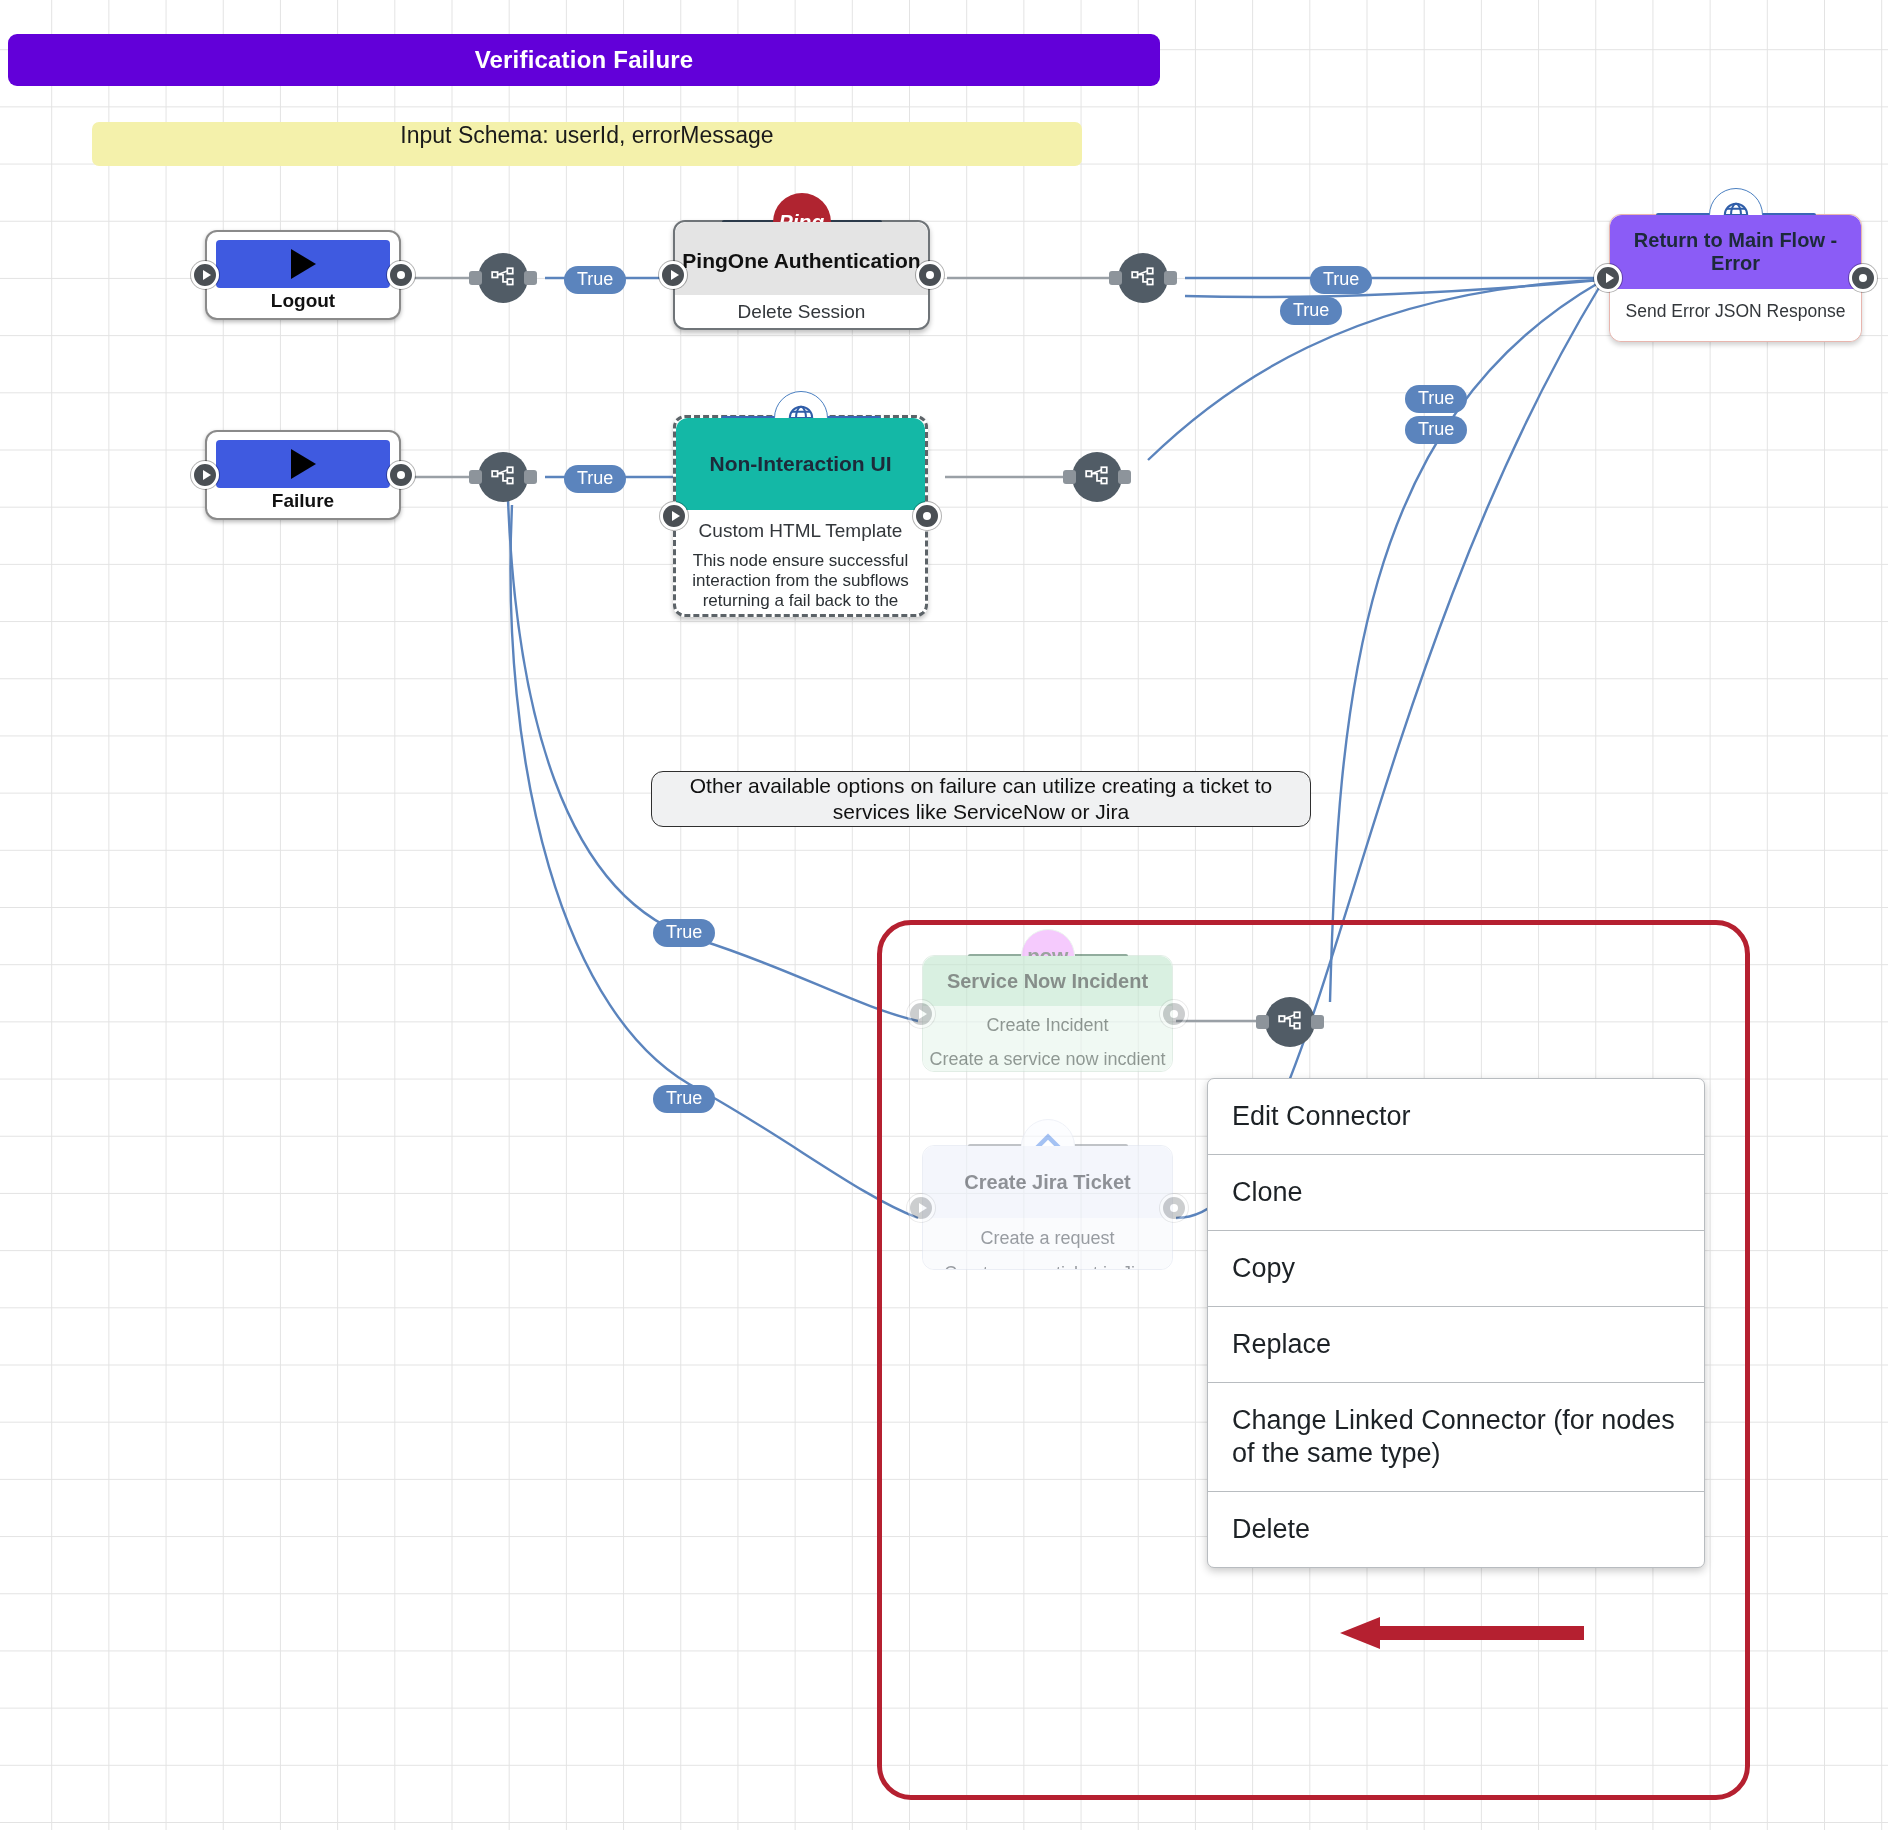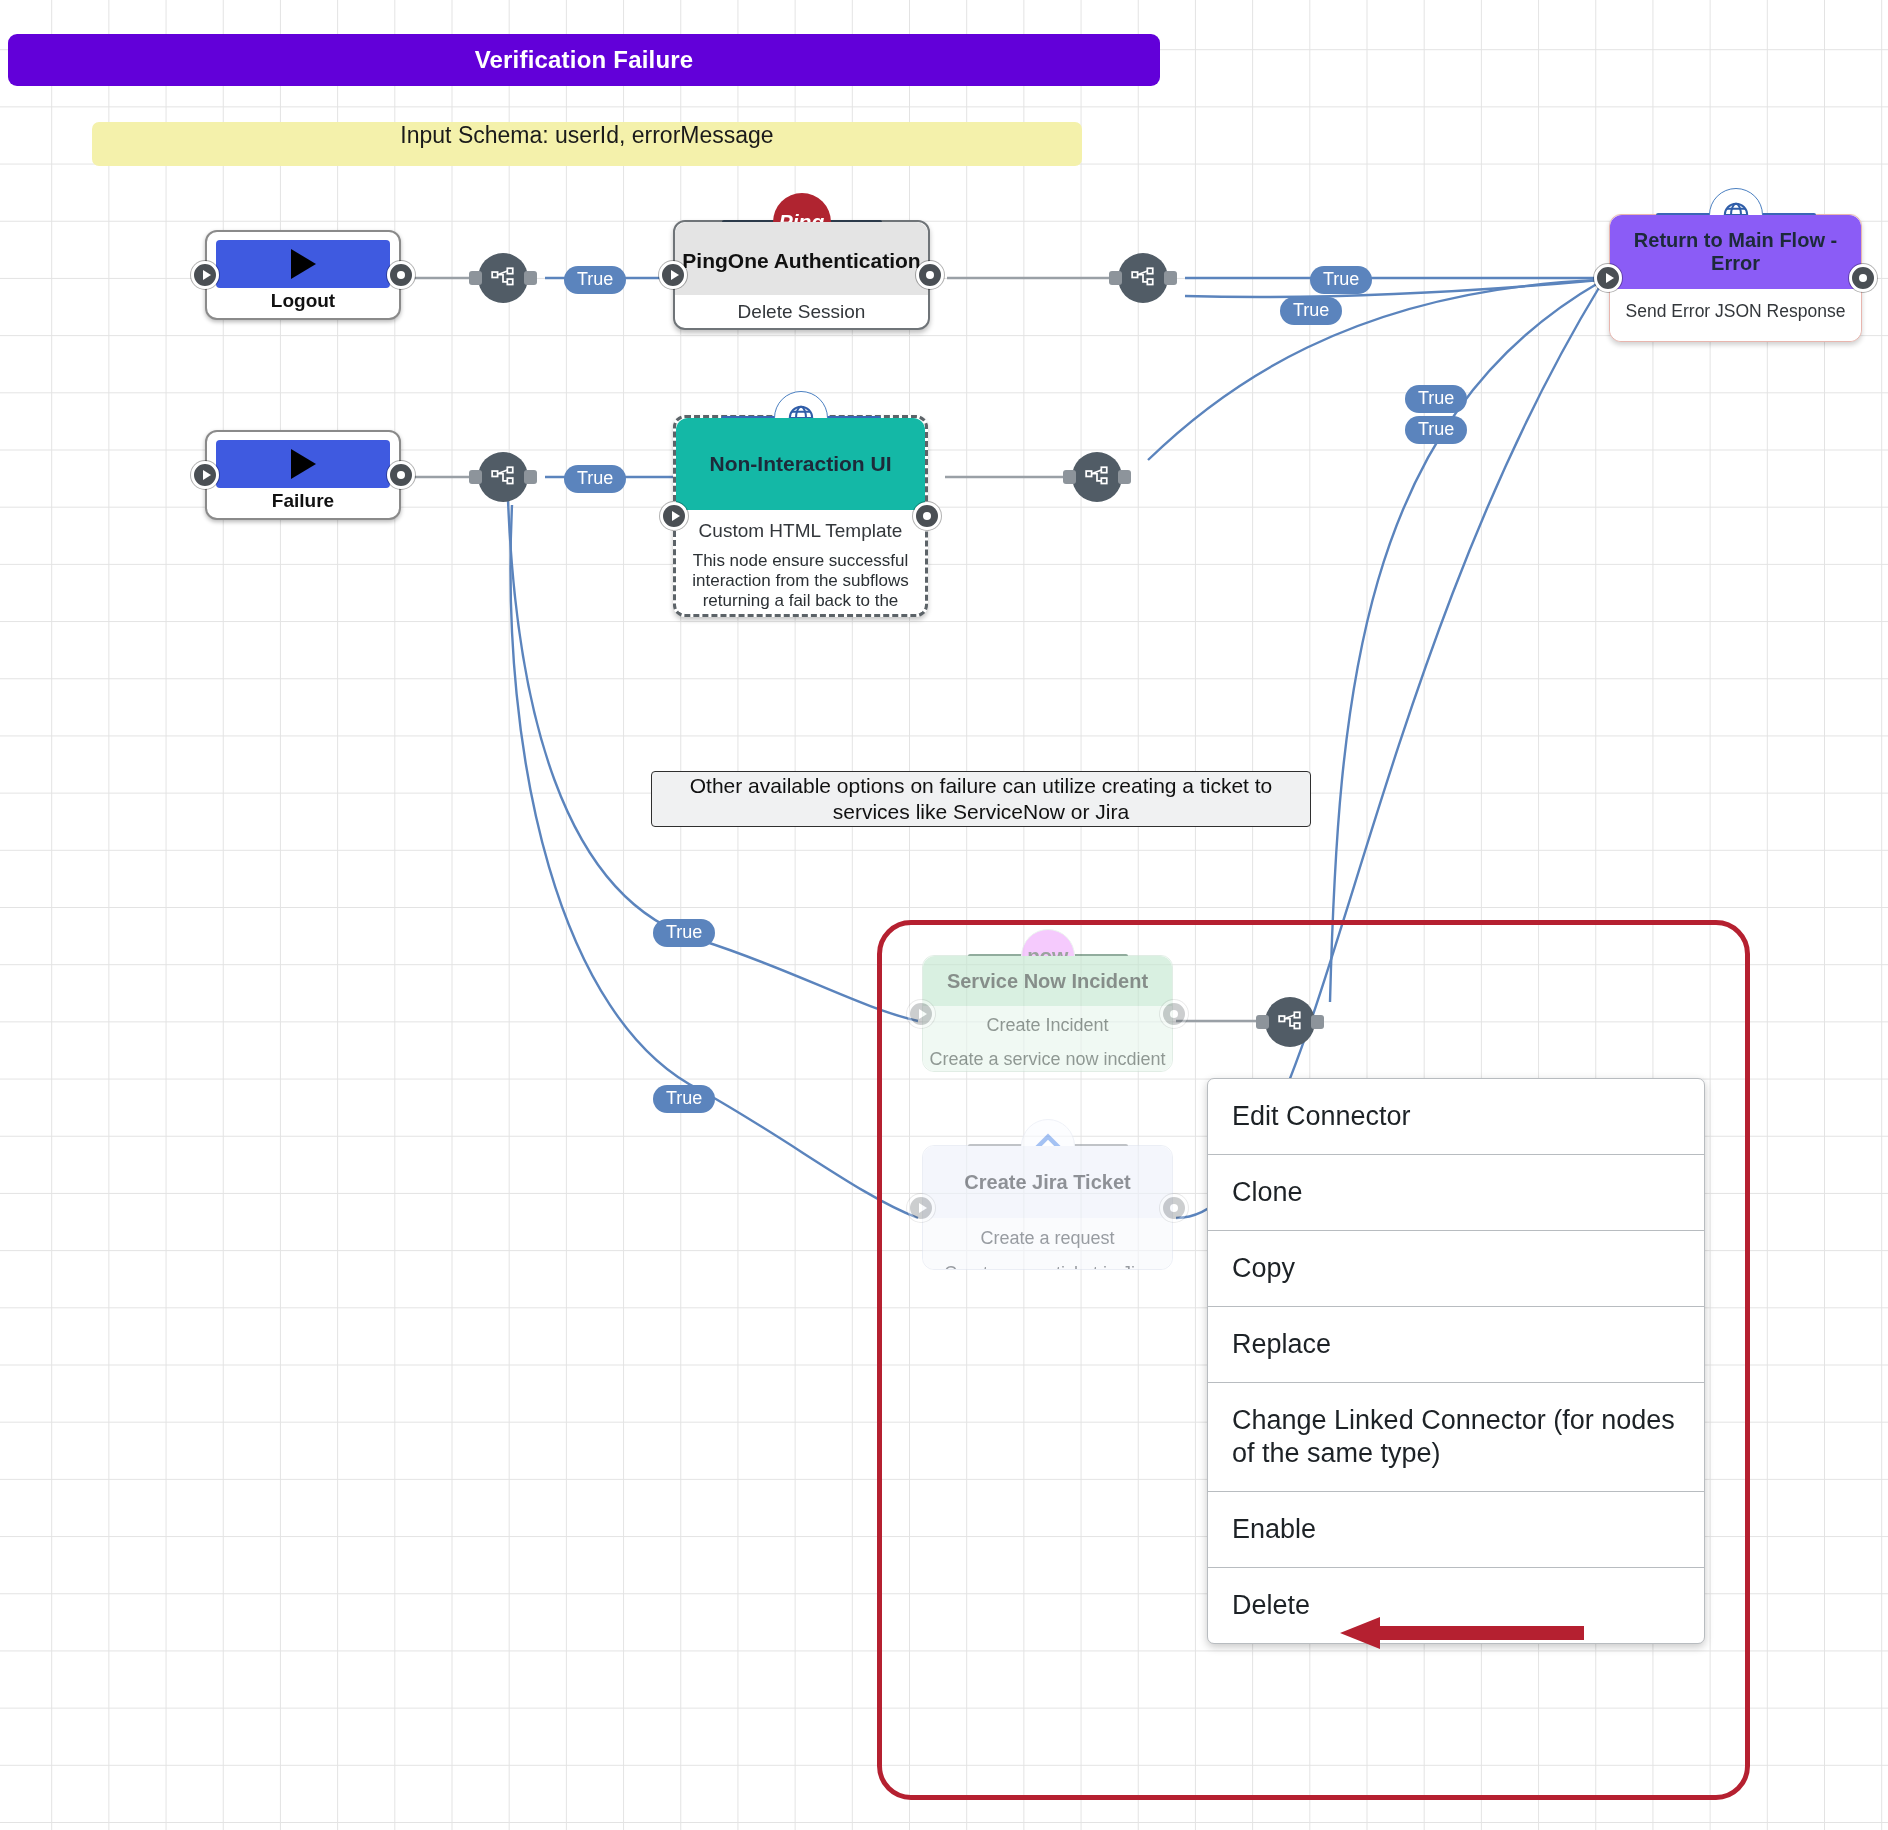--- a/index.html
+++ b/index.html
@@ -65,21 +65,21 @@
 
   
   .note-grey {
     position: absolute;
     left: 651px;
     top: 771px;
     width: 660px;
     height: 56px;
     background: #f0f1f2;
     border: 1.6px solid #2f2f2f;
-    border-radius: 4px;
+    border-radius: 12px;
     color: #111;
     font-size: 21px;
     line-height: 26px;
     display: flex;
     align-items: center;
     justify-content: center;
     text-align: center;
     box-sizing: border-box;
     padding: 0 14px;
   }
@@ -652,21 +652,20 @@
   <div class="pill-true" style="left:1405px; top:416px;">True</div>
   <div class="pill-true" style="left:653px; top:919px;">True</div>
   <div class="pill-true" style="left:653px; top:1085px;">True</div>
 
   <div class="ctx-menu">
     <div class="ctx-item">Edit Connector</div>
     <div class="ctx-item">Clone</div>
     <div class="ctx-item">Copy</div>
     <div class="ctx-item">Replace</div>
     <div class="ctx-item">Change Linked Connector (for nodes of the same type)</div>
-    <div class="ctx-item">Enable</div>
     <div class="ctx-item">Delete</div>
   </div>
 
   <svg class="red-arrow" viewBox="0 0 244 36">
     <polygon points="0,18 40,2 40,34" fill="#b52030"></polygon>
     <rect x="36" y="11" width="208" height="14" fill="#b52030"></rect>
   </svg>
 
 </div>
 

